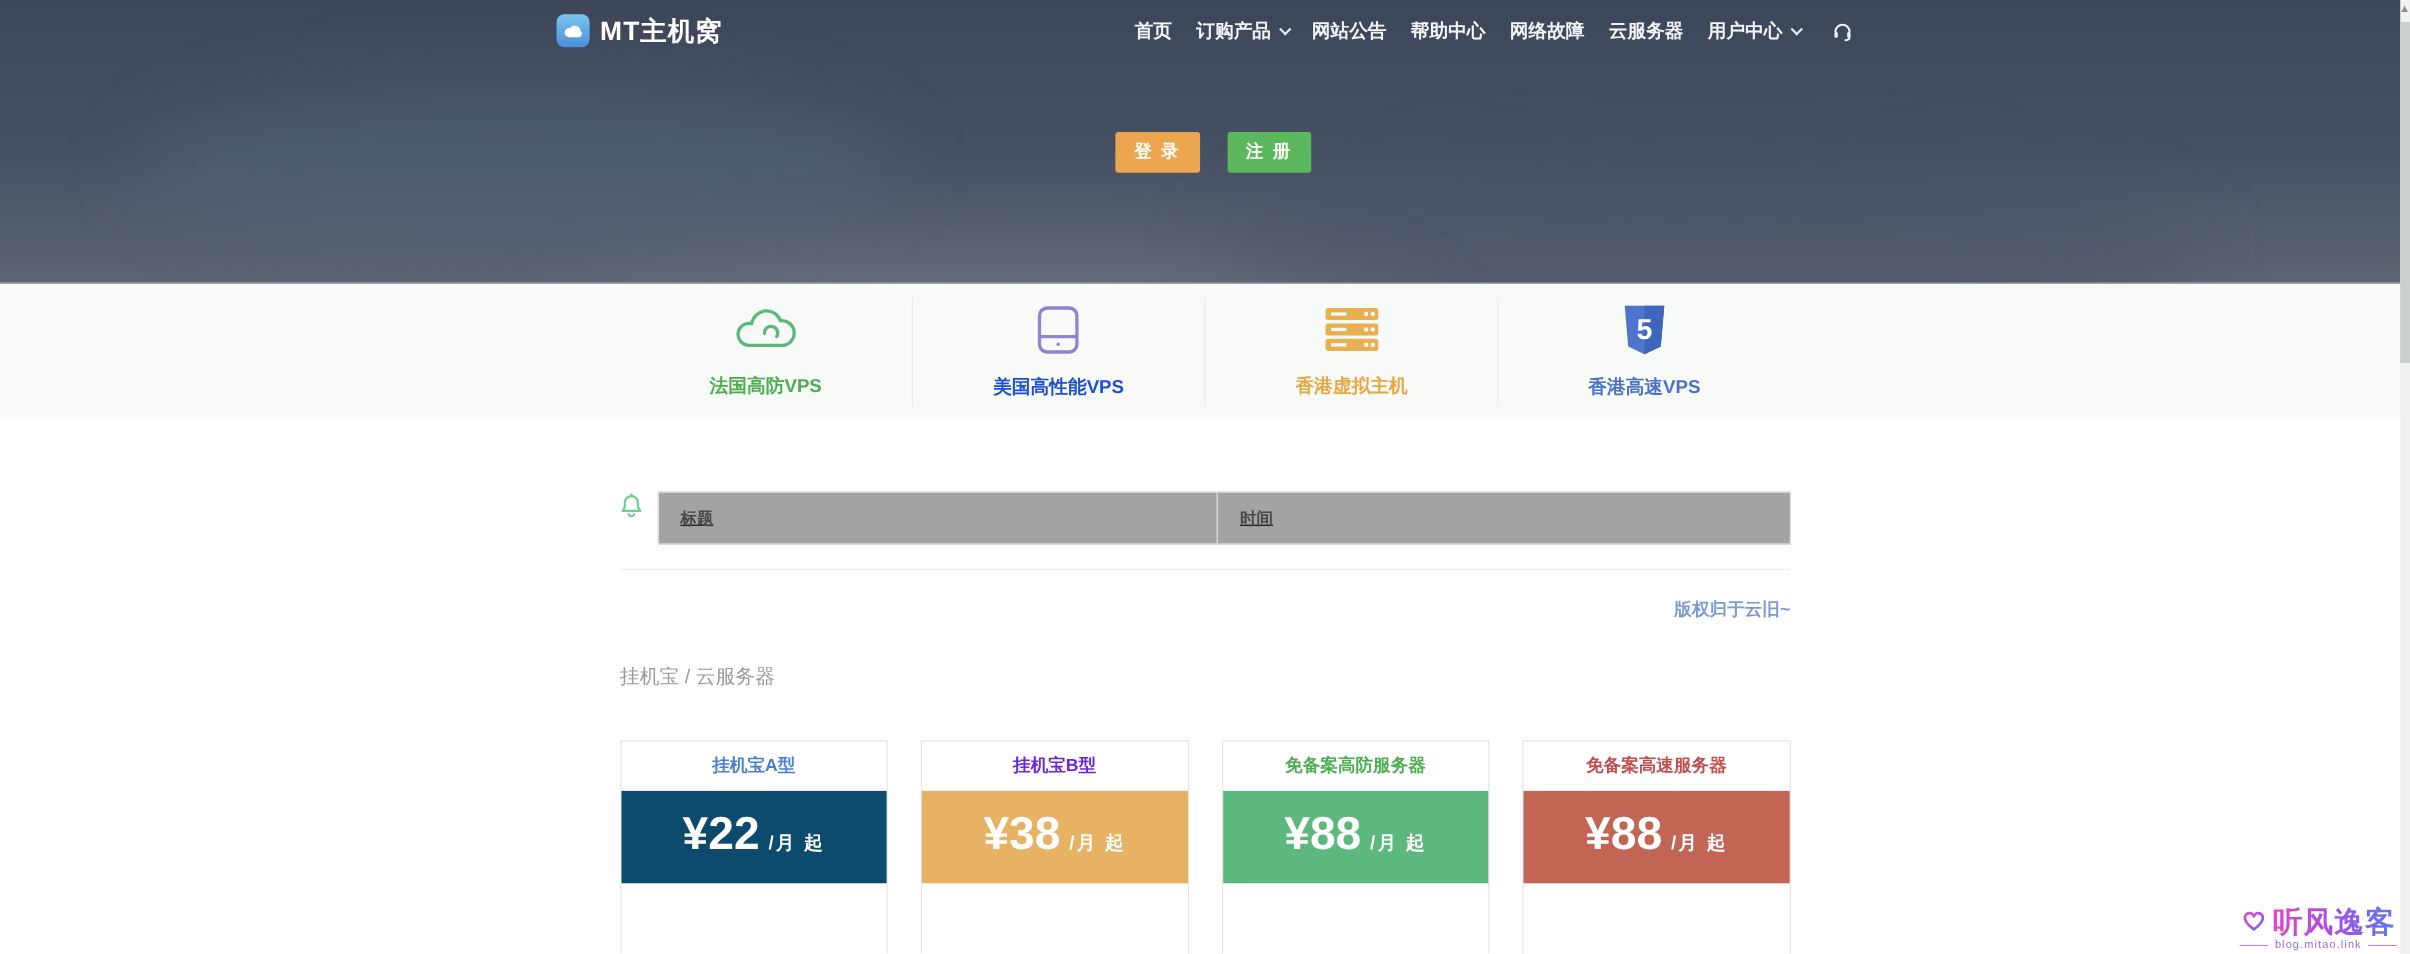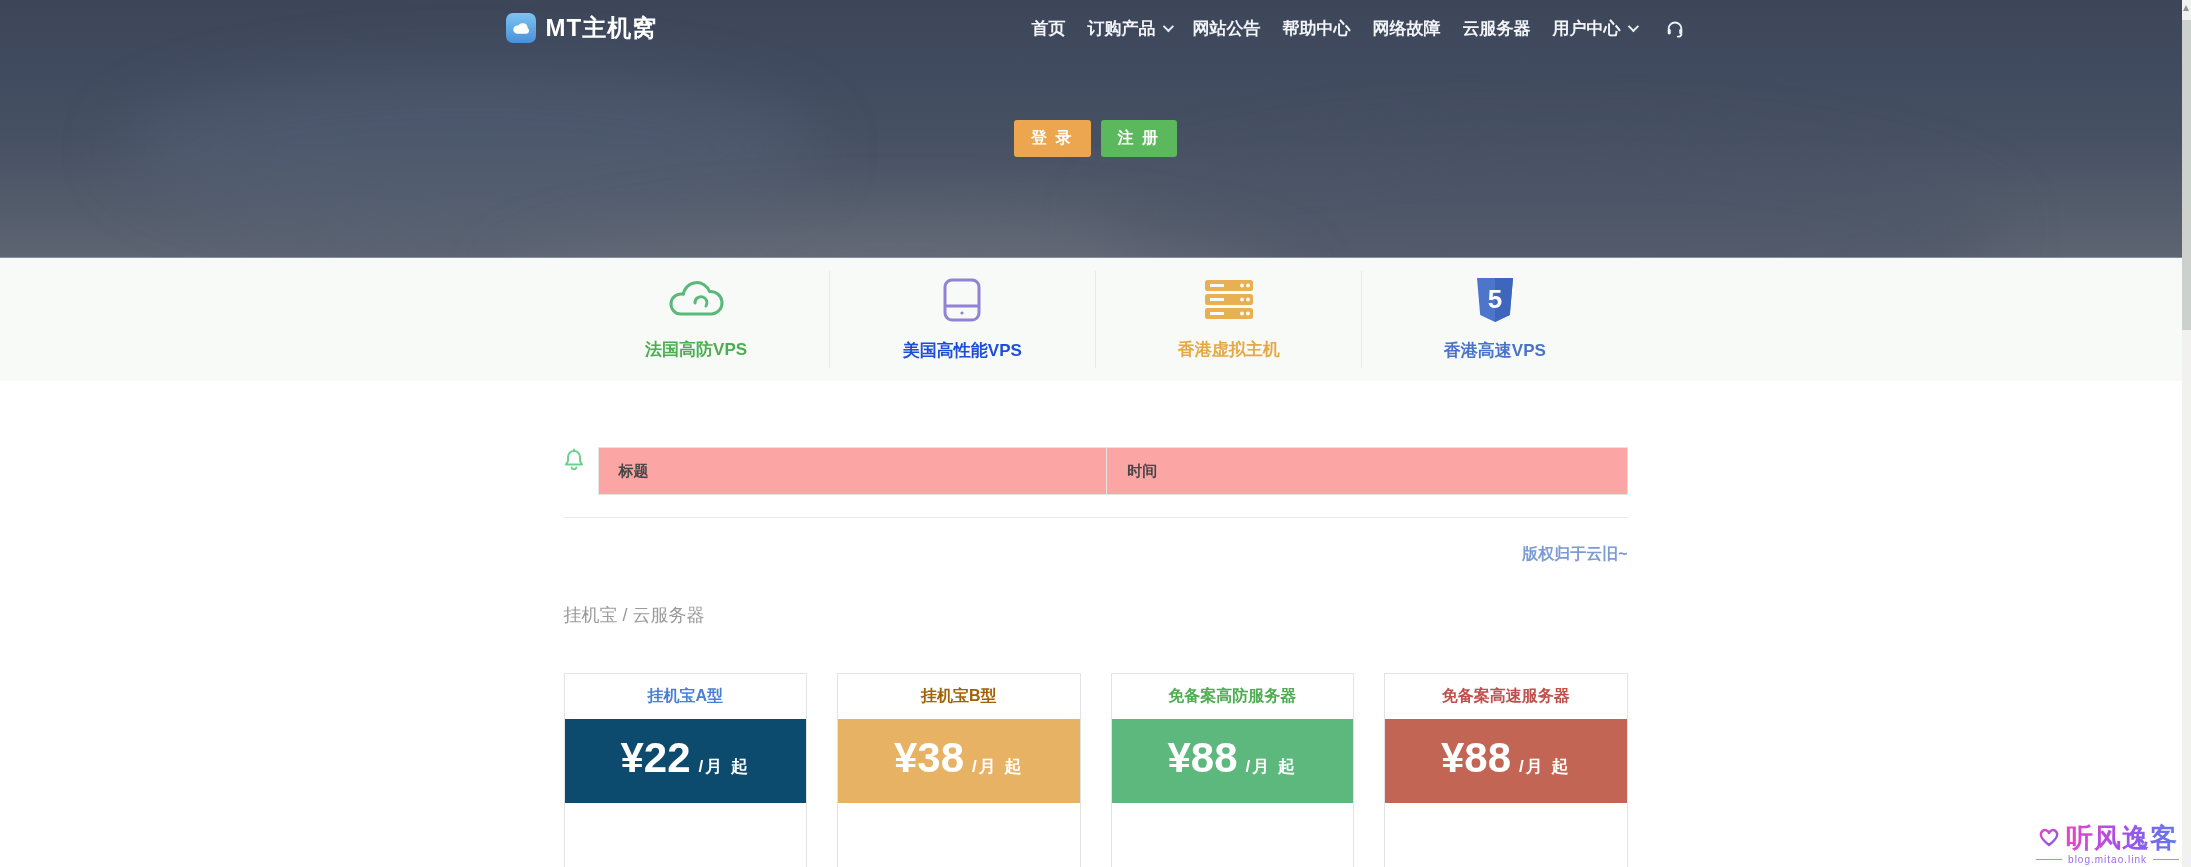--- a/index.html
+++ b/index.html
@@ -32,35 +32,35 @@
   .nav-item { color:#f2f4f7; font-size:17px; font-weight:bold; text-decoration:none;
     display:flex; align-items:center; gap:7px; cursor:pointer; white-space:nowrap; }
   .caret { width:8px; height:8px; border-right:2px solid #e7eaf0; border-bottom:2px solid #e7eaf0;
     transform:rotate(45deg) translateY(-2px); display:inline-block; }
   .nav-headset { margin-left:6px; cursor:pointer; display:flex; align-items:center; }
 
   
   .hero-btns { position:relative; z-index:5; margin-top:64px; display:flex; justify-content:center; gap:10px; }
   .hero-btn { border:none; color:#fff; font-size:16px; font-weight:bold;
     padding:8px 17px; border-radius:3px; cursor:pointer; letter-spacing:2px;
-    font-family:inherit; }
+    font-family:inherit;margin-left:15px; }
 
   
   .cat-strip { height:123px; background:#f7faf7; display:flex; align-items:center; }
   .cat-inner { width:1064px; margin:0 auto; display:flex; }
   .cat-cell { flex:1; display:flex; flex-direction:column; align-items:center; justify-content:center;
     gap:12px; border-left:1px solid #e7eae7; padding:6px 0; cursor:pointer; }
   .cat-cell:first-child { border-left:none; }
   .cat-label { font-size:17px; font-weight:bold; }
 
   
   .main { width:1064px; margin:0 auto; }
   .announce-row { margin-top:66px; display:flex; align-items:flex-start; }
   .bell-wrap { width:34px; padding-top:1px; }
-  .announce-table { flex:1; border:1px solid #e4e4e4; display:flex; height:48px; background:#fca5a5; }
+  .announce-table { flex:1; border:1px solid #e4e4e4; display:flex; height:48px; background:#a3a3a3;text-decoration:underline; }
   .announce-col { display:flex; align-items:center; padding-left:20px; font-size:15px;
     font-weight:bold; color:#474747; }
   .announce-col.c0 { width:49.5%; border-right:1px solid #e4e4e4; }
   .announce-col.c1 { width:50.5%; }
   .rule { border:none; border-top:1px solid #ebebeb; margin-top:22px; }
   .copyright { margin-top:26px; text-align:right; }
   .copyright a { color:#7b9bd2; font-size:16px; font-weight:bold; text-decoration:none; cursor:pointer; }
   .breadcrumb { margin-top:38px; color:#9a9a9a; font-size:18px; }
 
   
@@ -232,21 +232,21 @@
   <div class="cards">
     <div class="card">
       <div class="card-title" style="color:#4a7fd4">挂机宝A型</div>
       <div class="card-band" style="background:#0c4a6e">
         <span class="card-price">¥22</span>
         <span class="card-unit">/月 起</span>
       </div>
       <div class="card-body"></div>
     </div>
     <div class="card">
-      <div class="card-title" style="color:#a16207">挂机宝B型</div>
+      <div class="card-title" style="color:#6d28d9">挂机宝B型</div>
       <div class="card-band" style="background:#e8b264">
         <span class="card-price">¥38</span>
         <span class="card-unit">/月 起</span>
       </div>
       <div class="card-body"></div>
     </div>
     <div class="card">
       <div class="card-title" style="color:#4cae50">免备案高防服务器</div>
       <div class="card-band" style="background:#5cb87c">
         <span class="card-price">¥88</span>

